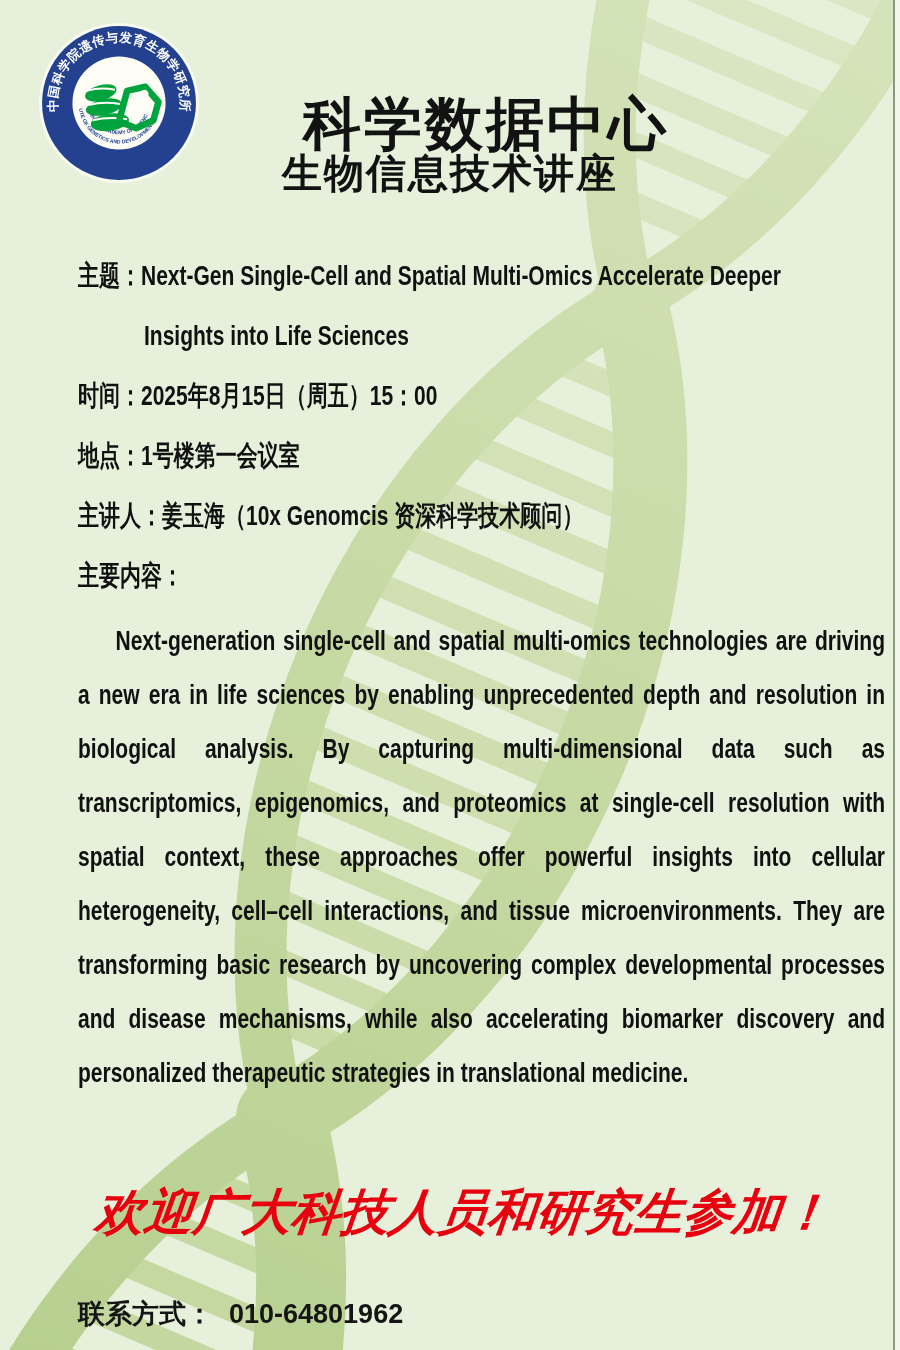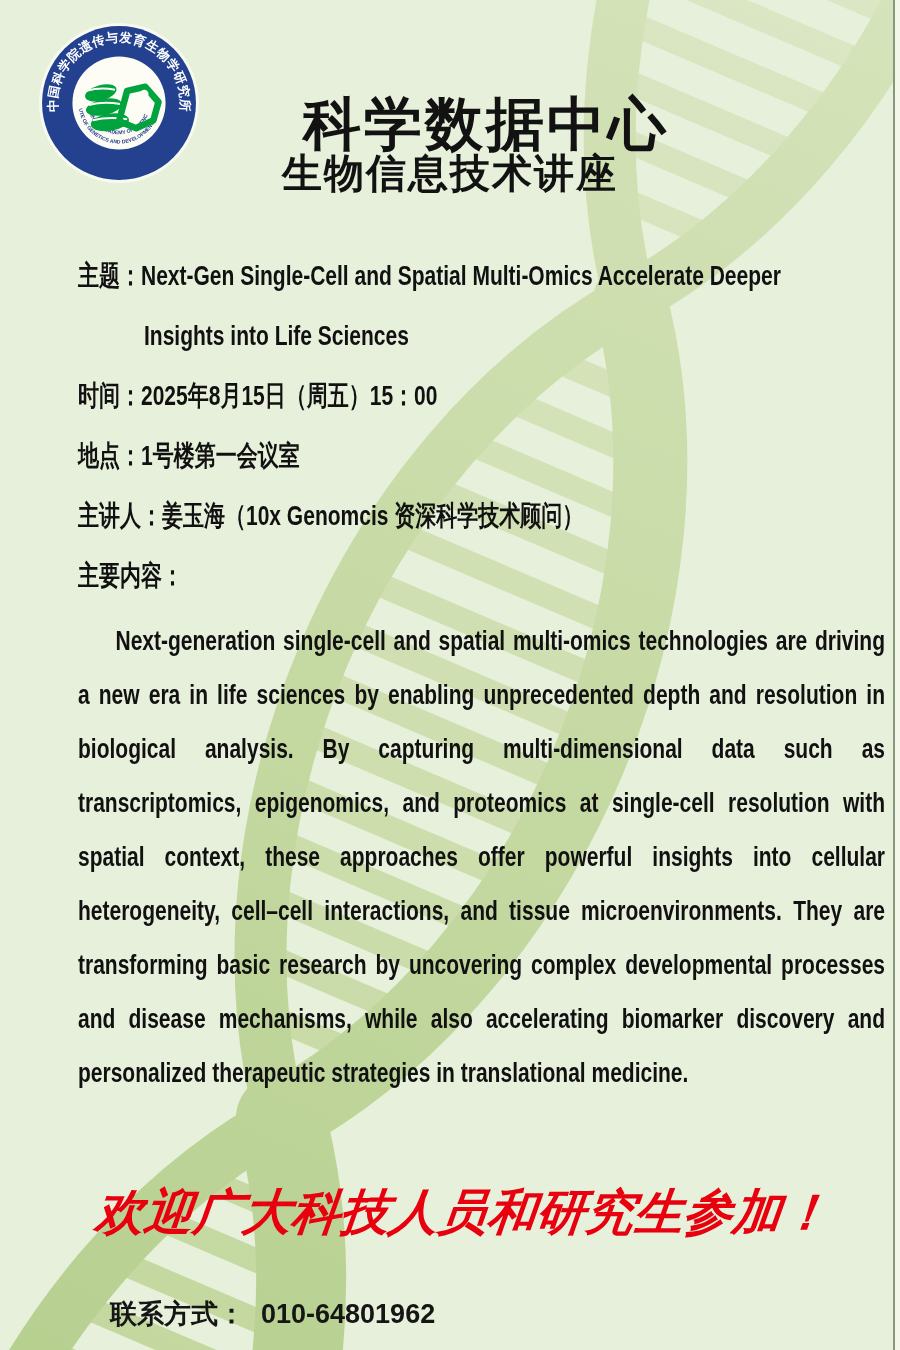--- a/index.html
+++ b/index.html
@@ -36,21 +36,21 @@
     margin:8px 0 0 0; line-height:54px;
     text-align:justify; text-indent:50px;
   }
   .welcome {
     position:absolute; left:92px; top:1180px; margin:0;
     font-family:"Liberation Serif","DejaVu Serif",serif;
     font-weight:bold; font-style:italic; font-size:49px;
     color:#e8000f; transform:skewX(-6deg); transform-origin:0 100%;
     white-space:nowrap;
   }
-  .contact { position:absolute; left:78px; top:1296px; font-weight:bold; font-size:27px; white-space:nowrap;margin-left:32px; }
+  .contact { position:absolute; left:78px; top:1296px; font-weight:bold; font-size:27px; white-space:nowrap; }
   .contact-num { margin-left:16px; }
 </style>
 </head>
 <body>
 
 <div class="poster">
 
   <svg class="dna" width="900" height="1350" viewBox="0 0 900 1350" aria-hidden="true">
     <defs>
       <linearGradient id="gA" gradientUnits="userSpaceOnUse" x1="-700" y1="0" x2="1700" y2="0">

